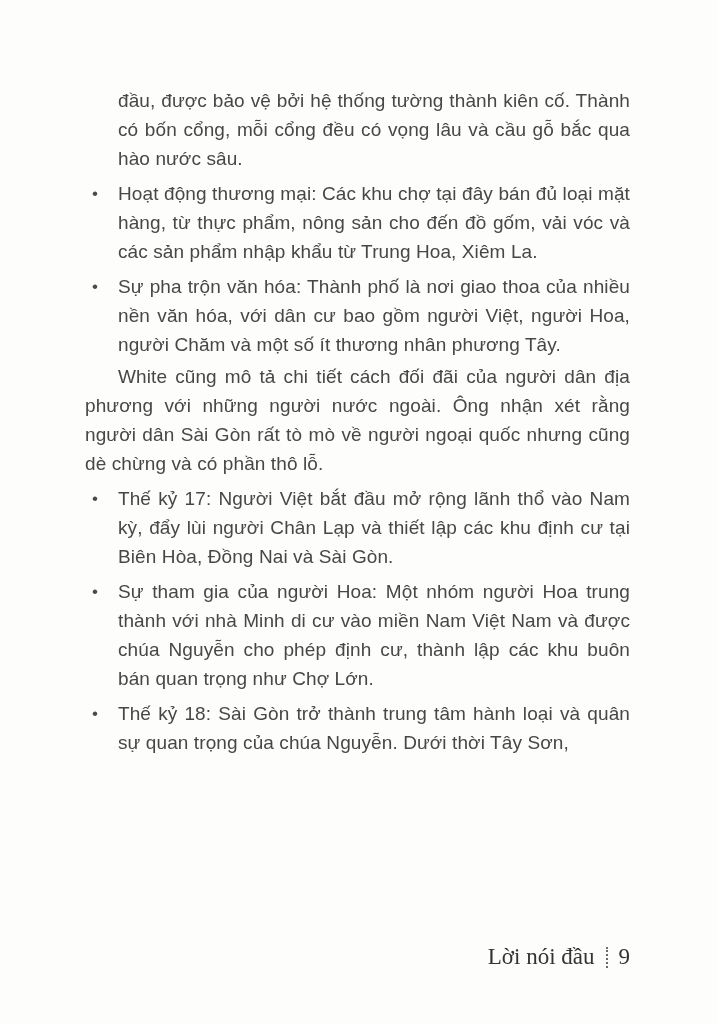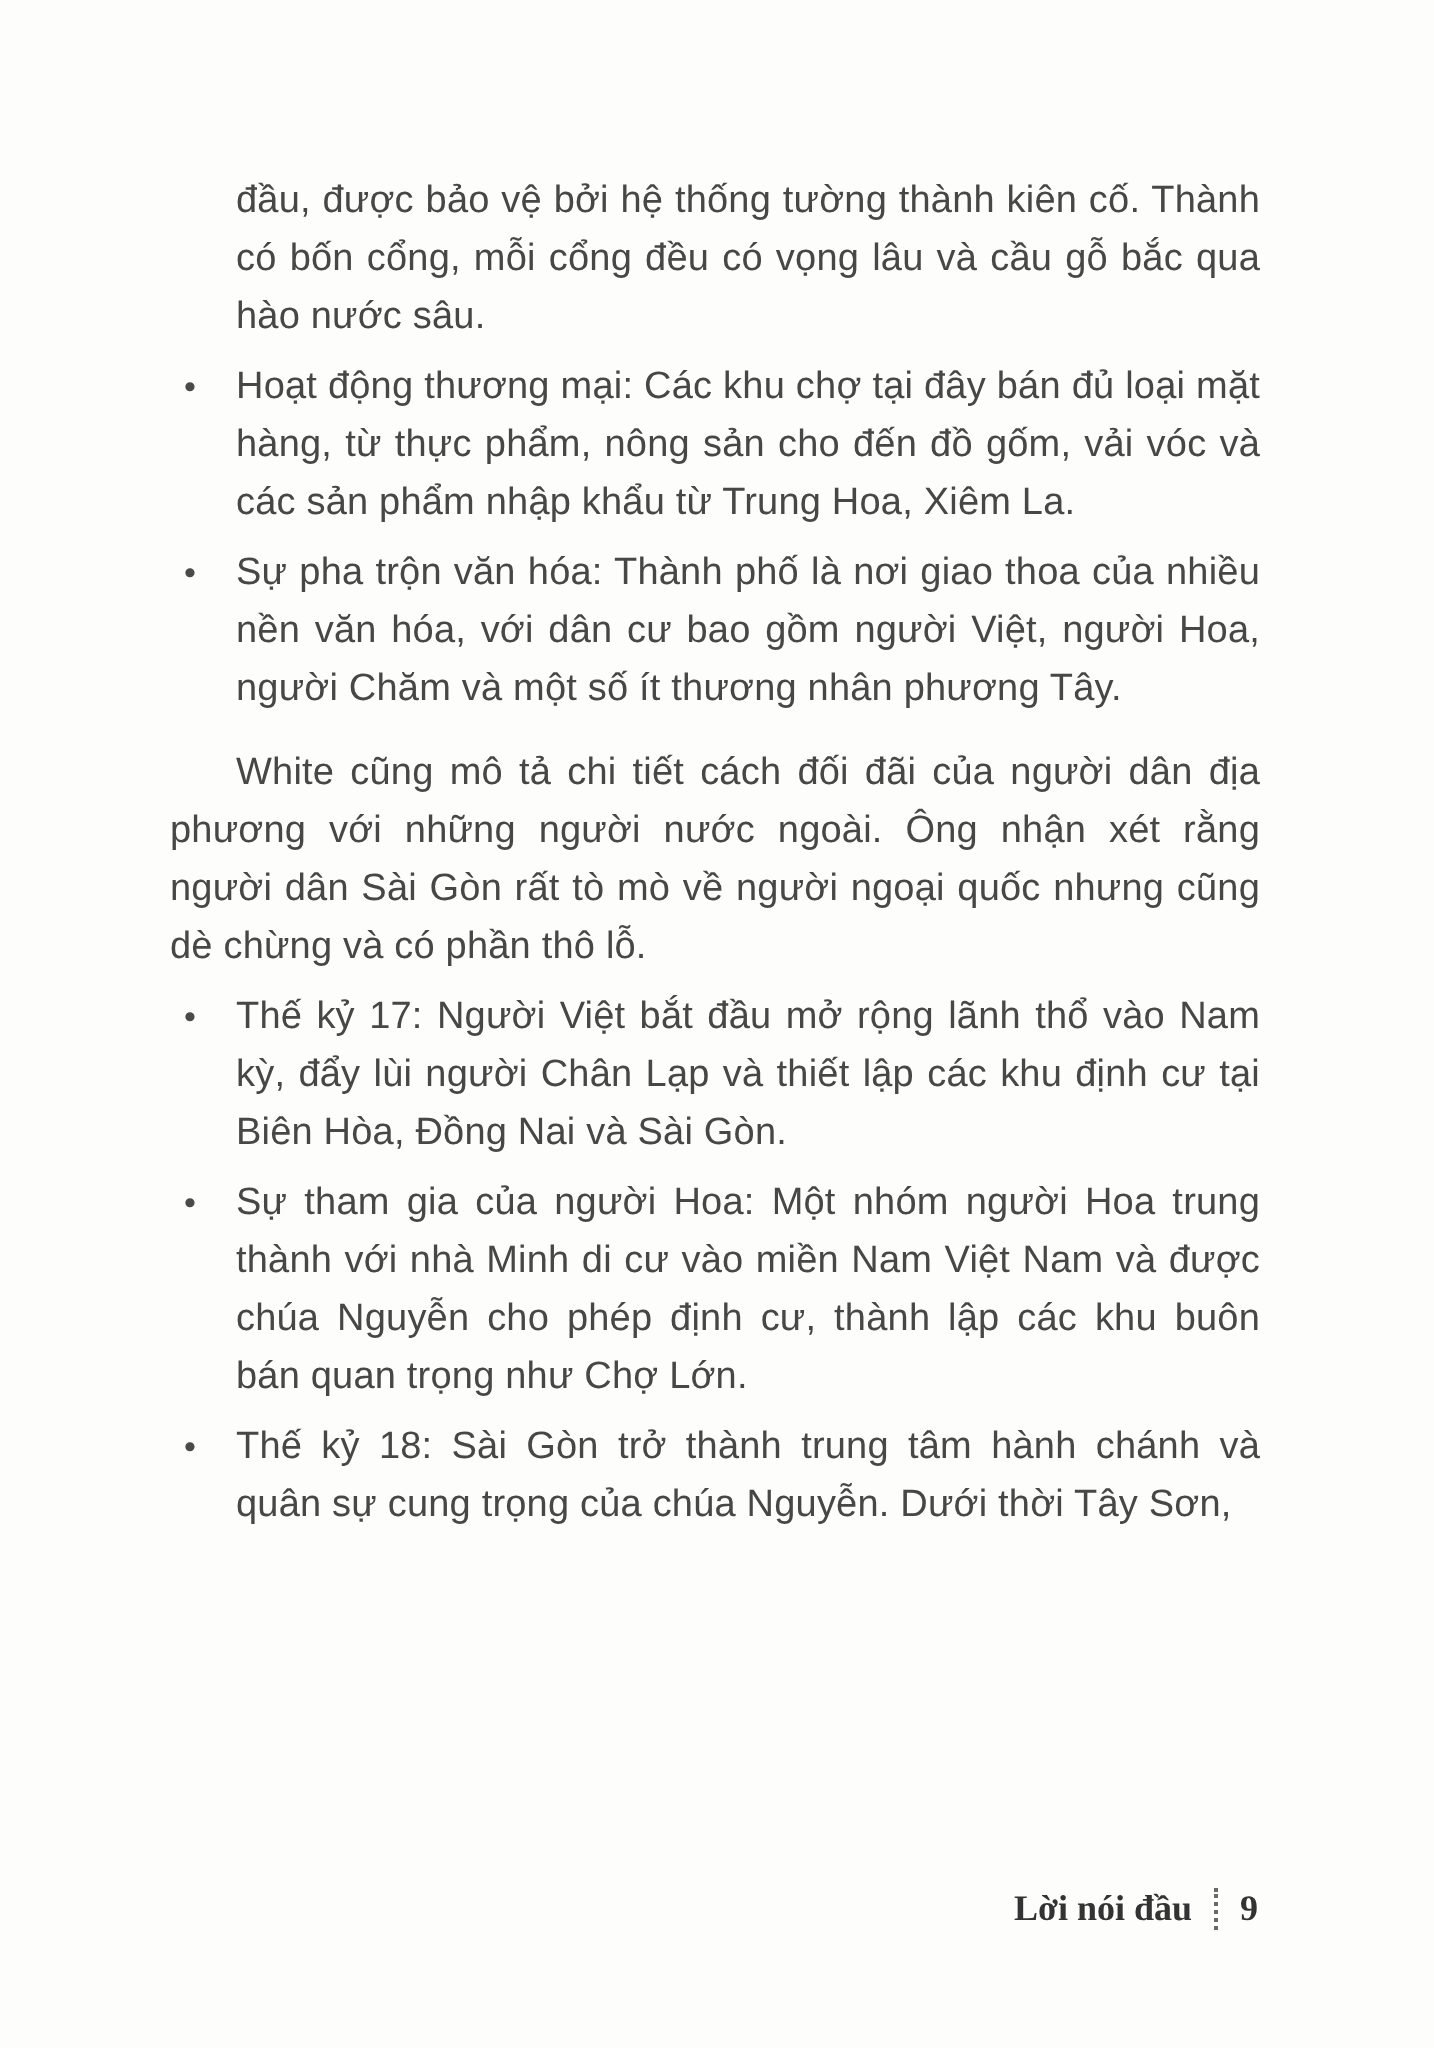--- a/index.html
+++ b/index.html
@@ -35,44 +35,43 @@
   }
   
   .para.continuation {
     padding-left: 33px;
   }
   
   .para.indent {
     text-indent: 33px;
   }
   .gap-before {
-    margin-top: 13px;
+    margin-top: 3px;
   }
   .bullet-item {
     position: relative;
     padding-left: 33px;
     margin-top: 6px;
   }
   .bullet-item .bullet-marker {
     position: absolute;
     left: 7px;
     top: 0;
     font-size: 17px;
     color: #4a4a4a;
   }
   .footer {
     position: absolute;
     top: 944px;
     right: 87px;
     display: flex;
     align-items: center;
     font-family: "Liberation Serif", serif;
-    font-size: 18px;
+    font-size: 23px;
     color: #333333;
-    font-weight: bold;
   }
   .footer .section-title {
     margin-right: 11px;
   }
   .footer .footer-divider {
     width: 0;
     height: 21px;
     border-left: 2px dotted #6a6a6a;
     margin-right: 11px;
   }
@@ -108,21 +107,21 @@
       <p class="para">Thế kỷ 17: Người Việt bắt đầu mở rộng lãnh thổ vào Nam kỳ, đẩy lùi người Chân Lạp và thiết lập các khu định cư tại Biên Hòa, Đồng Nai và Sài Gòn.</p>
     </div>
 
     <div class="bullet-item">
       <span class="bullet-marker">•</span>
       <p class="para">Sự tham gia của người Hoa: Một nhóm người Hoa trung thành với nhà Minh di cư vào miền Nam Việt Nam và được chúa Nguyễn cho phép định cư, thành lập các khu buôn bán quan trọng như Chợ Lớn.</p>
     </div>
 
     <div class="bullet-item">
       <span class="bullet-marker">•</span>
-      <p class="para">Thế kỷ 18: Sài Gòn trở thành trung tâm hành chánh và quân sự cung trọng của chúa Nguyễn. Dưới thời Tây Sơn,</p>
+      <p class="para">Thế kỷ 18: Sài Gòn trở thành trung tâm hành loại và quân sự quan trọng của chúa Nguyễn. Dưới thời Tây Sơn,</p>
     </div>
 
   </main>
 
   <footer class="footer">
     <span class="section-title">Lời nói đầu</span>
     <span class="footer-divider"></span>
     <span class="page-number">9</span>
   </footer>
 

